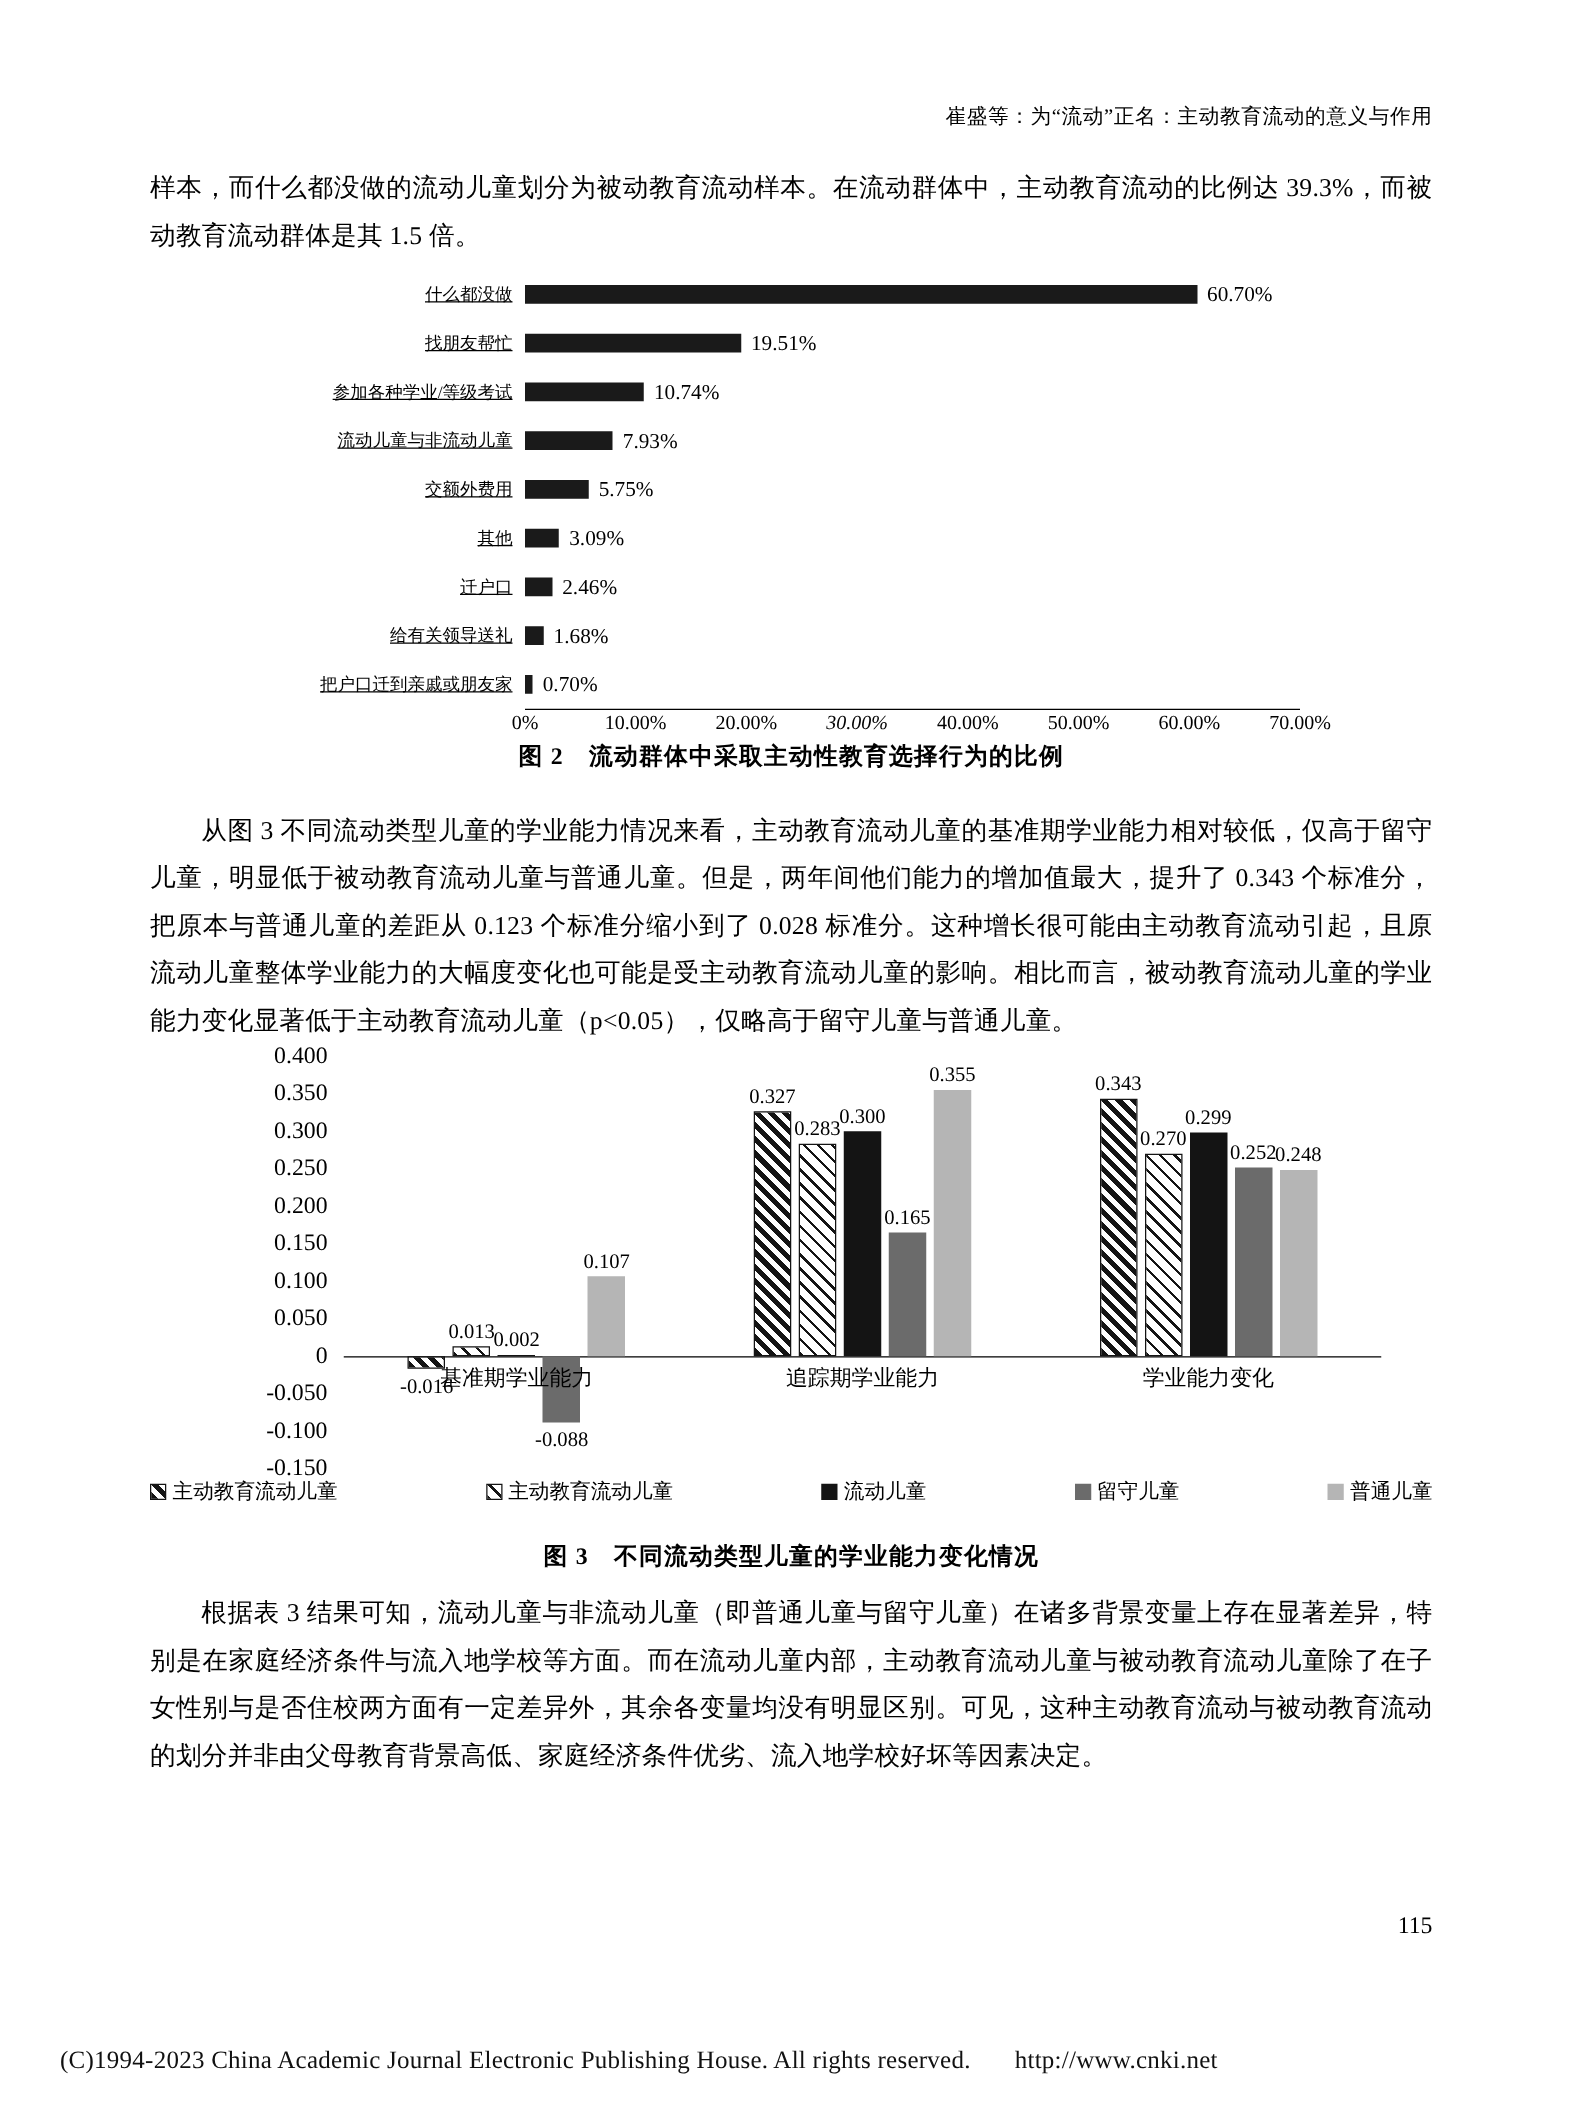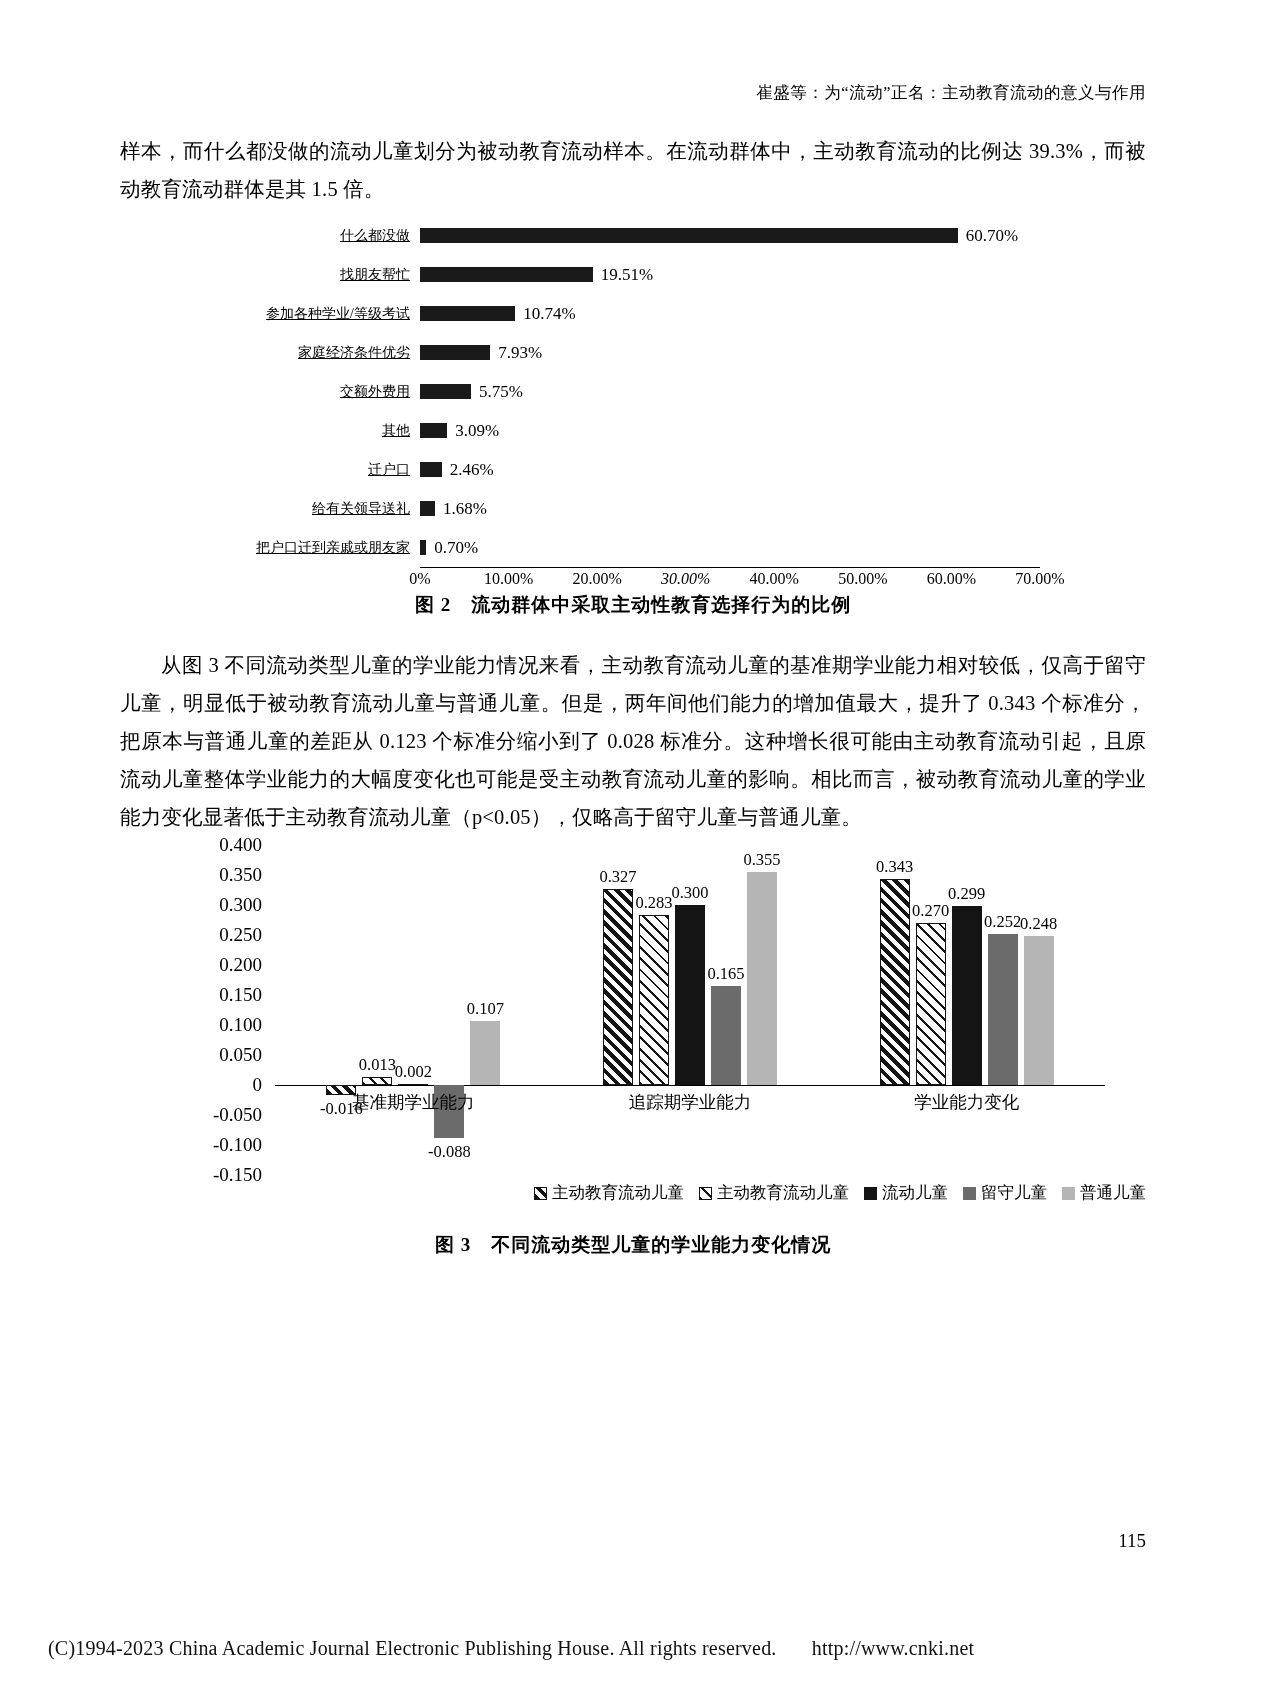--- a/index.html
+++ b/index.html
@@ -181,21 +181,21 @@
     font-size: 17.5px;
     white-space: nowrap;
     transform: translateX(-50%);
   }
   .f3-legend {
     position: absolute;
     top: 337px;
     left: 0;
     width: 1026px;
     display: flex;
-    justify-content: flex-end;
+    justify-content: space-between;
     align-items: center;
     gap: 15px;
     font-size: 16.5px;
   }
   .f3-leg-item { display: flex; align-items: center; gap: 5px; white-space: nowrap; }
   .f3-swatch { width: 13px; height: 13px; display: inline-block; }
 
   #fig3cap { position: absolute; top: 1232px; left: 120px; width: 1026px; }
 
   #p3 { position: absolute; top: 1272px; left: 120px; width: 1026px; }
@@ -244,21 +244,21 @@
           </div>
         </div>
         <div class="f2-row">
           <div class="f2-label">参加各种学业/等级考试</div>
           <div class="f2-barwrap">
             <div class="f2-bar" style="width: 95.1257px; background: rgb(26, 26, 26);"></div>
             <div class="f2-val">10.74%</div>
           </div>
         </div>
         <div class="f2-row">
-          <div class="f2-label">家庭经济条件优劣</div>
+          <div class="f2-label">流动儿童与非流动儿童</div>
           <div class="f2-barwrap">
             <div class="f2-bar" style="width: 70.2371px; background: rgb(26, 26, 26);"></div>
             <div class="f2-val">7.93%</div>
           </div>
         </div>
         <div class="f2-row">
           <div class="f2-label">交额外费用</div>
           <div class="f2-barwrap">
             <div class="f2-bar" style="width: 50.9286px; background: rgb(26, 26, 26);"></div>
             <div class="f2-val">5.75%</div>
@@ -388,20 +388,21 @@
           <span>留守儿童</span>
         </div>
         <div class="f3-leg-item">
           <span class="f3-swatch" style="background: rgb(181, 181, 181);"></span>
           <span>普通儿童</span>
         </div>
       </div>
   </div>
   <div class="fig-caption" id="fig3cap">图 3　不同流动类型儿童的学业能力变化情况</div>
 
+  <div class="para indent" id="p3">根据表 3 结果可知，流动儿童与非流动儿童（即普通儿童与留守儿童）在诸多背景变量上存在显著差异，特别是在家庭经济条件与流入地学校等方面。而在流动儿童内部，主动教育流动儿童与被动教育流动儿童除了在子女性别与是否住校两方面有一定差异外，其余各变量均没有明显区别。可见，这种主动教育流动与被动教育流动的划分并非由父母教育背景高低、家庭经济条件优劣、流入地学校好坏等因素决定。</div>
 
   <div class="page-number">115</div>
 
   <div class="copyright">
     <span>(C)1994-2023 China Academic Journal Electronic Publishing House. All rights reserved.</span>
     <span class="url">http://www.cnki.net</span>
   </div>
 
 </div>
 

